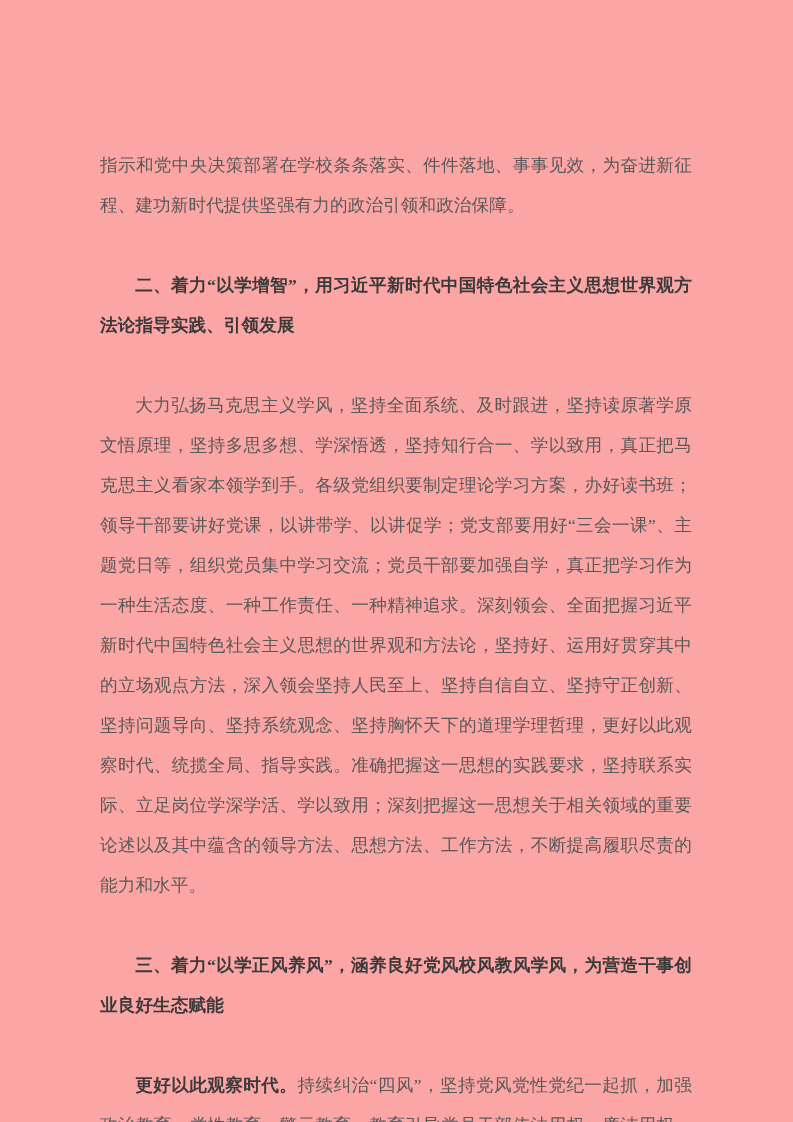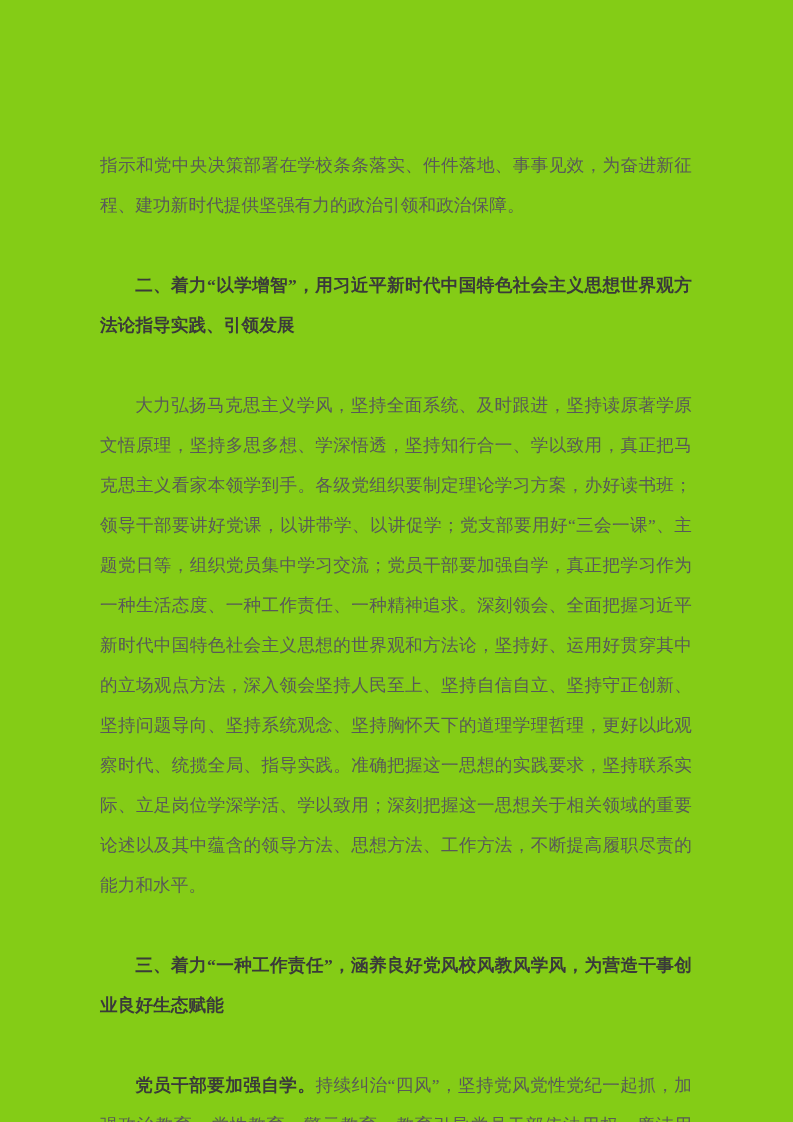--- a/index.html
+++ b/index.html
@@ -10,21 +10,21 @@
   body {
     width: 793px;
     height: 1122px;
     font-family: "Liberation Serif", "DejaVu Serif", serif;
     overflow: hidden;
   }
   .page {
     position: relative;
     width: 793px;
     height: 1122px;
-    background: #84cc16;
+    background: #fca5a5;
     box-sizing: border-box;
     padding: 145px 101px 16px 100px;
   }
   .doc-body {
     width: 592px;
   }
   .para {
     margin: 0;
     font-size: 17.6px;
     line-height: 40px;
@@ -70,20 +70,20 @@
     <div class="spacer-line"></div>
 
     <h2 class="heading">二、着力“以学增智”，用习近平新时代中国特色社会主义思想世界观方法论指导实践、引领发展</h2>
 
     <div class="spacer-line"></div>
 
     <p class="para indent">大力弘扬马克思主义学风，坚持全面系统、及时跟进，坚持读原著学原文悟原理，坚持多思多想、学深悟透，坚持知行合一、学以致用，真正把马克思主义看家本领学到手。各级党组织要制定理论学习方案，办好读书班；领导干部要讲好党课，以讲带学、以讲促学；党支部要用好“三会一课”、主题党日等，组织党员集中学习交流；党员干部要加强自学，真正把学习作为一种生活态度、一种工作责任、一种精神追求。深刻领会、全面把握习近平新时代中国特色社会主义思想的世界观和方法论，坚持好、运用好贯穿其中的立场观点方法，深入领会坚持人民至上、坚持自信自立、坚持守正创新、坚持问题导向、坚持系统观念、坚持胸怀天下的道理学理哲理，更好以此观察时代、统揽全局、指导实践。准确把握这一思想的实践要求，坚持联系实际、立足岗位学深学活、学以致用；深刻把握这一思想关于相关领域的重要论述以及其中蕴含的领导方法、思想方法、工作方法，不断提高履职尽责的能力和水平。</p>
 
     <div class="spacer-line"></div>
 
-    <h2 class="heading">三、着力“一种工作责任”，涵养良好党风校风教风学风，为营造干事创业良好生态赋能</h2>
+    <h2 class="heading">三、着力“以学正风养风”，涵养良好党风校风教风学风，为营造干事创业良好生态赋能</h2>
 
     <div class="spacer-line"></div>
 
-    <p class="para indent"><span class="lead">党员干部要加强自学。</span><span>持续纠治“四风”，坚持党风党性党纪一起抓，加强政治教育、党性教育、警示教育；教育引导党员干部依法用权、廉洁用权，推动形成清清爽爽的同志关系、规规矩矩的上下级关系、亲清统一的新型政商关系，当好风清正气良好政治生态的引领者、营</span></p>
+    <p class="para indent"><span class="lead">更好以此观察时代。</span><span>持续纠治“四风”，坚持党风党性党纪一起抓，加强政治教育、党性教育、警示教育；教育引导党员干部依法用权、廉洁用权，推动形成清清爽爽的同志关系、规规矩矩的上下级关系、亲清统一的新型政商关系，当好风清正气良好政治生态的引领者、营</span></p>
 
   </div>
 </div>
 
 </body></html>

